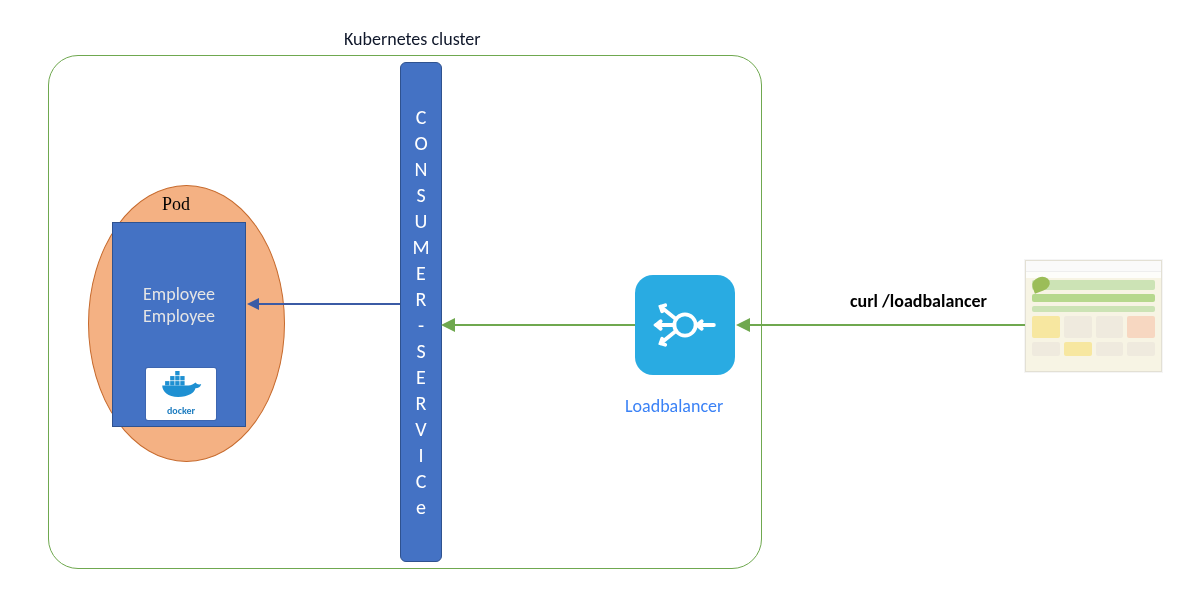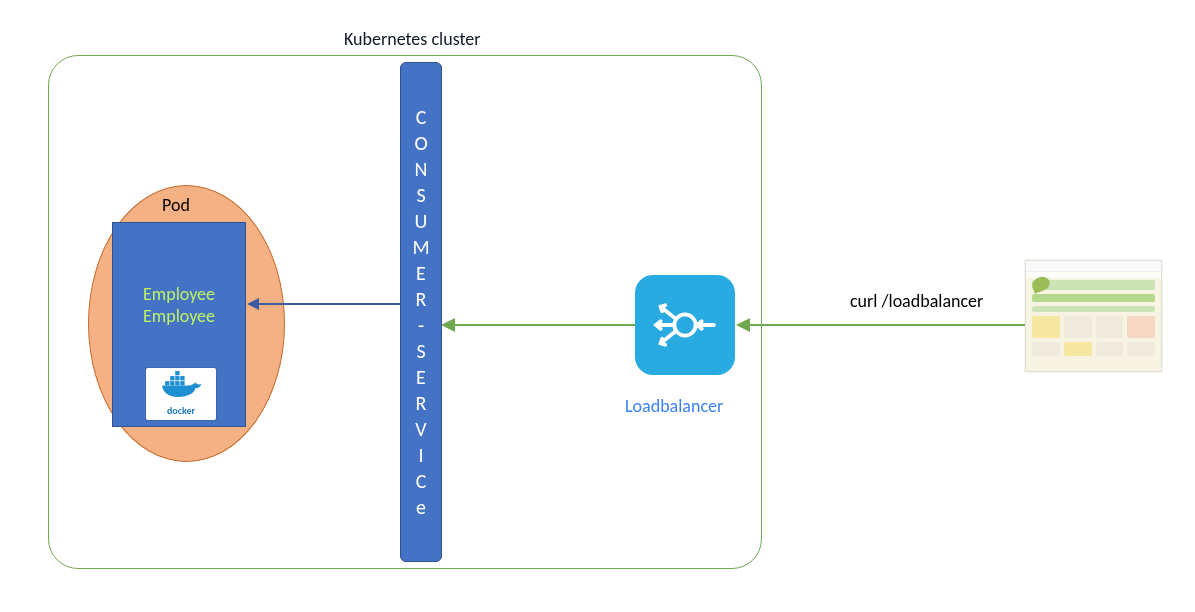--- a/index.html
+++ b/index.html
@@ -39,31 +39,32 @@
     height: 275px;
     background: #f4b183;
     border: 1px solid #c66a2d;
     border-radius: 50%;
   }
   .pod-label {
     left: 162px;
     top: 194px;
     font-size: 18px;
     color: #000;
+    font-family: Liberation Serif, serif;
   }
 
   
   .producer-box {
     left: 112px;
     top: 222px;
     width: 134px;
     height: 205px;
     background: #4472c4;
     border: 1px solid #2f528f;
-    color: #bef264;
+    color: #e5e5e5;
     text-align: center;
     padding-top: 60px;
     box-sizing: border-box;
   }
   .producer-box .line { font-size: 18px; line-height: 22px; }
 
   .docker-card {
     left: 146px;
     top: 368px;
     width: 70px;
@@ -142,20 +143,21 @@
     position: absolute; left: 6px; top: 16px; width: 18px; height: 14px;
     background: #9bbd58; border-radius: 50% 50% 50% 0;
     transform: rotate(-20deg);
   }
 
   .curl-label {
     left: 850px;
     top: 290px;
     font-size: 18px;
     color: #000;
+    font-weight: bold;
   }
 
   
   .arrow-line {
     position: absolute;
     height: 2px;
   }
   .arrow-line.green { background: #6fa84f; }
   .arrow-line.blue  { background: #3b5ba5; }
   .arrow-head {

